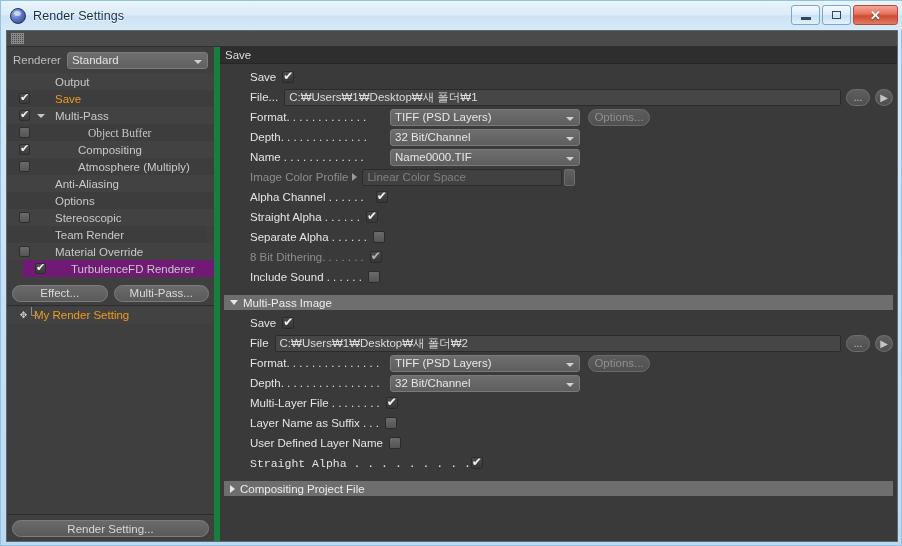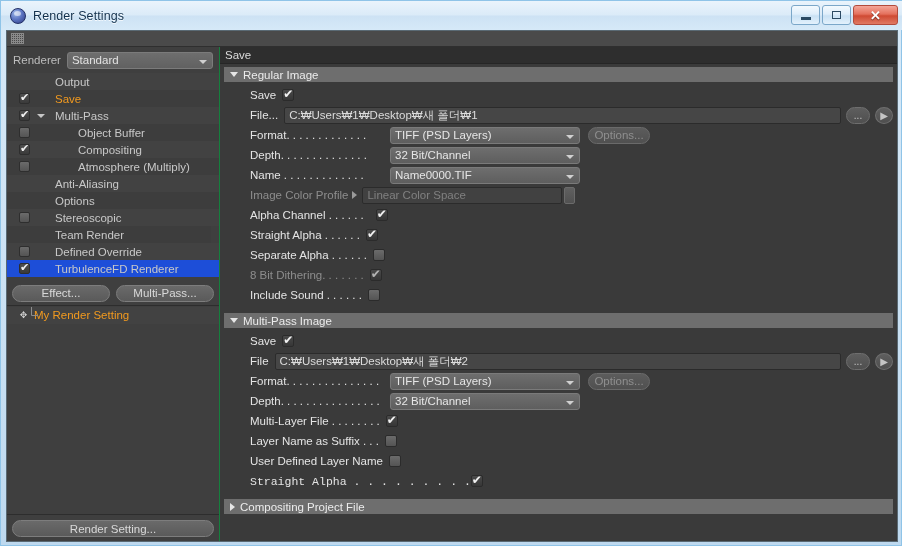--- a/index.html
+++ b/index.html
@@ -79,21 +79,21 @@
       repeating-linear-gradient(0deg, #9a9a9a 0px, #9a9a9a 1px, transparent 1px, transparent 2px),
       repeating-linear-gradient(90deg, #9a9a9a 0px, #9a9a9a 1px, transparent 1px, transparent 2px);
     opacity: .8;
   }
 
   .body-split { display: flex; height: 495px; }
 
   
   .sidebar {
     width: 213px; background: #3f3f3f; position: relative;
-    border-right: 1px solid #15803d;
+    border-right: 6px solid #15803d;
     display: flex; flex-direction: column;
   }
   .renderer-row {
     display: flex; align-items: center; height: 26px; padding: 0 6px; gap: 6px;
   }
   .renderer-label { font-size: 11.5px; color: #bdbdbd; }
   .dropdown {
     flex: 1; height: 17px; border-radius: 3px;
     background: linear-gradient(180deg,#6e6e6e 0%, #616161 100%);
     border: 1px solid #7b7b7b;
@@ -315,21 +315,21 @@
               <div class="cbox on"></div>
               <span class="tree-label sel" style="left: 48px;">Save</span>
             </div>
             <div class="tree-row" style="position: absolute; left: 0px; right: 0px; top: 34px; background: rgb(66, 66, 66);">
               <div class="cbox on"></div>
               <div class="expander" style="left: 30px; top: 7px;"></div>
               <span class="tree-label" style="left: 48px;">Multi-Pass</span>
             </div>
             <div class="tree-row" style="position: absolute; left: 0px; right: 0px; top: 51px; background: rgb(61, 61, 61);">
               <div class="cbox"></div>
-              <span class="tree-label" style="left: 71px;">Object Buffer</span>
+              <span class="tree-label" style="left: 81px; font-family: Liberation Serif, serif;">Object Buffer</span>
             </div>
             <div class="tree-row" style="position: absolute; left: 0px; right: 0px; top: 68px; background: rgb(66, 66, 66);">
               <div class="cbox on"></div>
               <span class="tree-label" style="left: 71px;">Compositing</span>
             </div>
             <div class="tree-row" style="position: absolute; left: 0px; right: 0px; top: 85px; background: rgb(61, 61, 61);">
               <div class="cbox"></div>
               <span class="tree-label" style="left: 71px;">Atmosphere (Multiply)</span>
             </div>
             <div class="tree-row" style="position: absolute; left: 0px; right: 0px; top: 102px; background: rgb(66, 66, 66);">
@@ -340,23 +340,23 @@
             </div>
             <div class="tree-row" style="position: absolute; left: 0px; right: 0px; top: 136px; background: rgb(66, 66, 66);">
               <div class="cbox"></div>
               <span class="tree-label" style="left: 48px;">Stereoscopic</span>
             </div>
             <div class="tree-row" style="position: absolute; left: 0px; right: 8px; top: 153px; background: rgb(61, 61, 61); text-align: center;">
               <span class="tree-label" style="left: 48px;">Team Render</span>
             </div>
             <div class="tree-row" style="position: absolute; left: 0px; right: 0px; top: 170px; background: rgb(66, 66, 66);">
               <div class="cbox"></div>
-              <span class="tree-label" style="left: 48px;">Defined Override</span>
-            </div>
-            <div class="tree-row" style="position: absolute; left: 0px; right: 0px; top: 187px; background: #1d4ed8;">
+              <span class="tree-label" style="left: 48px;">Material Override</span>
+            </div>
+            <div class="tree-row" style="position: absolute; left: 16px; right: 0px; top: 187px; background: #701a75;">
               <div class="cbox on"></div>
               <span class="tree-label" style="left: 48px;">TurbulenceFD Renderer</span>
             </div>
           </div>
 
         <div class="side-buttons">
           <div class="c4d-btn">Effect...</div>
           <div class="c4d-btn">Multi-Pass...</div>
         </div>
 
@@ -371,24 +371,20 @@
         </div>
 
         <div class="render-setting-wrap">
           <div class="c4d-btn">Render Setting...</div>
         </div>
       </div>
 
       <div class="panel">
         <div class="breadcrumb">Save</div>
         <div id="groups">
-            <div class="group-head">
-              <div class="tri-down"></div>
-              <span>Regular Image</span>
-            </div>
             <div class="group-body">
               <div class="prow">
                 <span class="plabel" style="margin-right: 6px;">Save</span>
                 <div class="checkbox on"></div>
               </div>
               <div class="prow">
                 <span class="plabel" style="margin-right: 6px;">File...</span>
                 <div class="textfield">C:₩Users₩1₩Desktop₩새 폴더₩1</div>
                 <div class="round-btn">...</div>
                 <div class="round-btn circ">▶</div>

